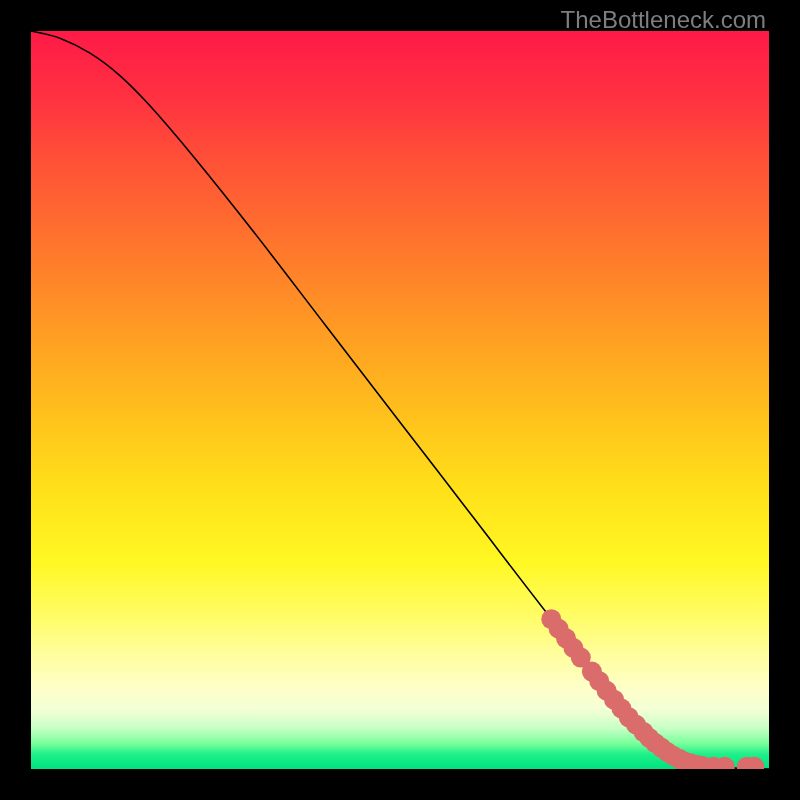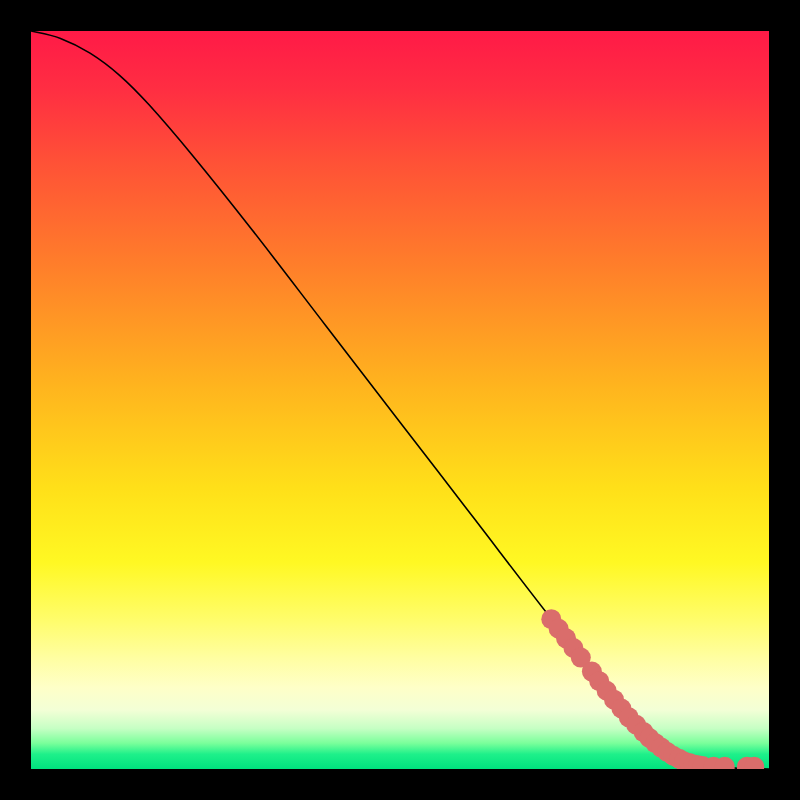--- a/index.html
+++ b/index.html
@@ -97,13 +97,14 @@
           <circle cx="667.15" cy="734.31" r="10" fill="#da6d6b" stroke="#da6d6b" stroke-width="0"></circle>
           <circle cx="671.58" cy="735.05" r="10" fill="#da6d6b" stroke="#da6d6b" stroke-width="0"></circle>
           <circle cx="682.65" cy="735.79" r="10" fill="#da6d6b" stroke="#da6d6b" stroke-width="0"></circle>
           <circle cx="693.72" cy="735.79" r="10" fill="#da6d6b" stroke="#da6d6b" stroke-width="0"></circle>
           <circle cx="715.86" cy="735.79" r="10" fill="#da6d6b" stroke="#da6d6b" stroke-width="0"></circle>
           <circle cx="723.24" cy="735.79" r="10" fill="#da6d6b" stroke="#da6d6b" stroke-width="0"></circle>
         </g>
     </svg>
   </div>
 
+  <div class="attribution">TheBottleneck.com</div>
 </div>
 
 </body></html>

